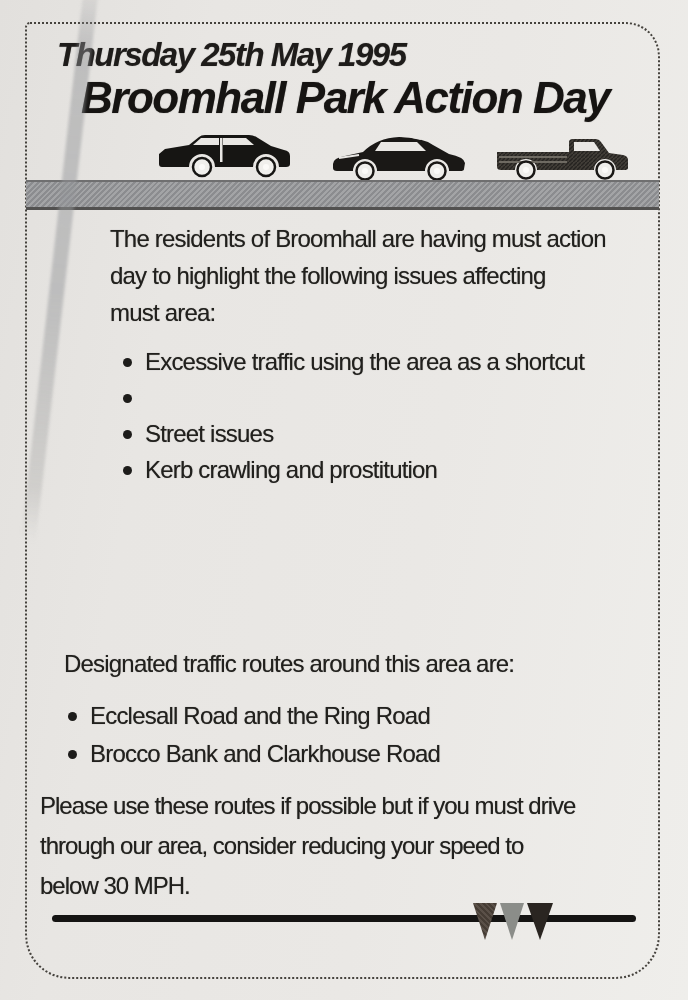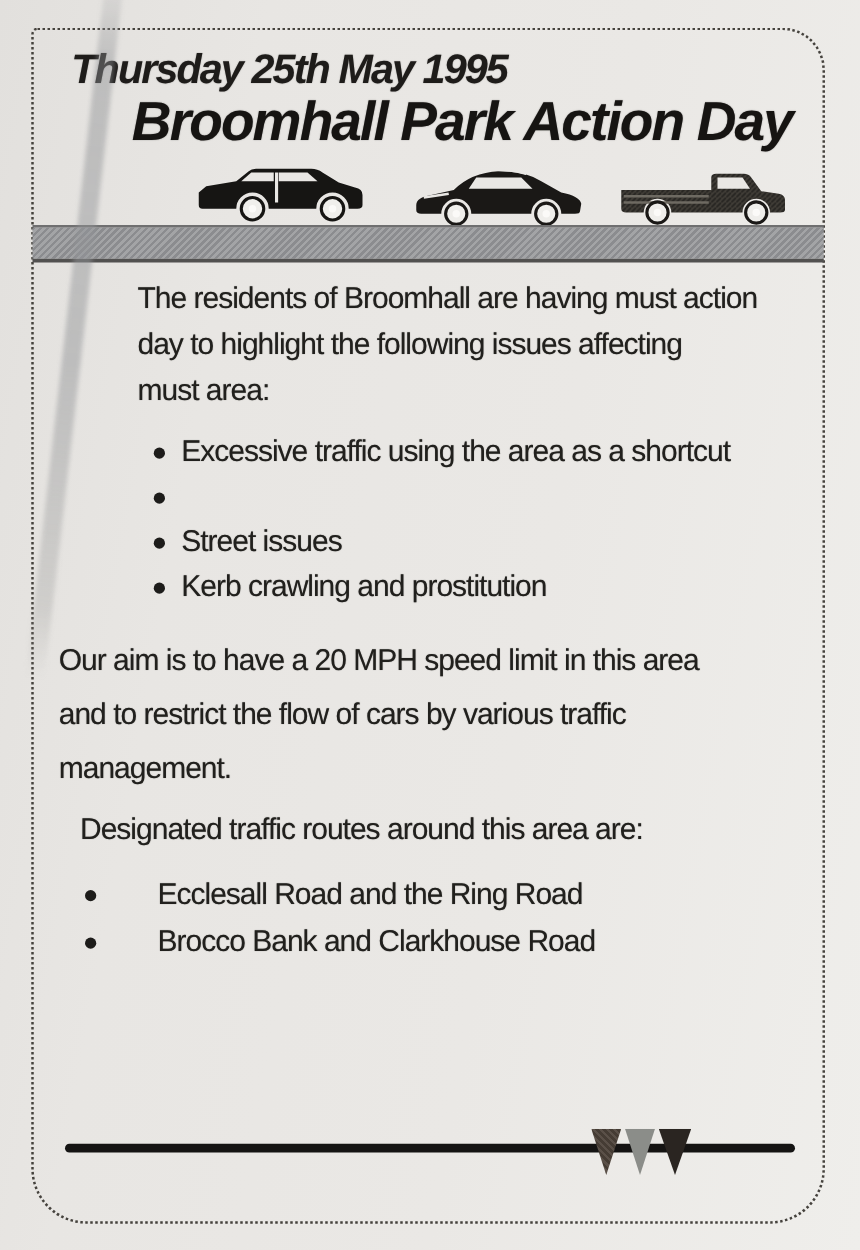--- a/index.html
+++ b/index.html
@@ -17,21 +17,21 @@
   .frame{
     position:absolute;left:25px;top:22px;width:631px;height:953px;
     border:2px dotted #45423d;border-radius:5px 34px 44px 44px;z-index:2;
   }
   .date-line{
     position:absolute;top:12px;left:0;right:0;text-align:left;padding-left:30px;
     font-style:italic;font-weight:bold;font-size:33px;letter-spacing:-1.5px;
     color:#1e1c1a;text-shadow:0 0 1px rgba(30,28,26,.45);white-space:nowrap;
   }
   .title{
-    position:absolute;top:49px;left:0;right:0;margin:0;text-align:center;padding-left:54px;
+    position:absolute;top:49px;left:0;right:0;margin:0;text-align:left;padding-left:54px;
     font-style:italic;font-weight:bold;font-size:44px;letter-spacing:-1.5px;
     color:#161412;text-shadow:0 0 1px rgba(22,20,18,.5);white-space:nowrap;
   }
   .cars{position:absolute;top:102px;left:0;right:0;height:56px;}
   .cars svg{position:absolute;}
   .car-sedan{left:126px;top:2px;}
   .car-sports{left:302px;top:4px;}
   .car-pickup{left:466px;top:4px;}
   .road{
     position:absolute;left:-1px;right:-1px;top:156px;height:25px;
@@ -46,21 +46,21 @@
   .aim{left:20px;top:483px;}
   .aim .ln{line-height:43px;}
   .routes-intro{left:37px;top:625px;line-height:30px;white-space:nowrap;}
   .closing{left:13px;top:762px;letter-spacing:-1px;}
   .closing .ln{line-height:40px;}
   ul.blist{list-style:none;margin:0;padding:0;position:absolute;}
   ul.blist li{display:flex;align-items:center;white-space:nowrap;}
   .issues{left:96px;top:320px;}
   .issues li{height:36px;}
   .routes-list{left:41px;top:673px;}
-  .routes-list li{height:38px;gap:36px;}
+  .routes-list li{height:38px;}
   .dot{width:9px;height:9px;border-radius:50%;background:#1d1c1a;margin-right:13px;flex:0 0 auto;}
   .rule{
     position:absolute;left:25px;top:891px;width:584px;height:7px;background:#151413;border-radius:4px;
   }
   .flags{position:absolute;left:446px;top:879px;display:flex;gap:3px;}
   .flag{width:24px;height:37px;clip-path:polygon(0 0,100% 0,50% 100%);}
   .flag.f1{background:repeating-linear-gradient(45deg,#453c34 0,#453c34 2px,#5a5048 2px,#5a5048 4px);}
   .flag.f2{background:#8b8d89;}
   .flag.f3{background:#2a2521;width:26px;}
 </style>
@@ -136,39 +136,39 @@
       <li>
           <span class="dot"></span>
           <span>Street issues</span>
         </li>
       <li>
           <span class="dot"></span>
           <span>Kerb crawling and prostitution</span>
         </li>
     </ul>
 
-    <div class="bodytext aim">
-      <div class="ln">Our aim is to have a 20 MPH speed limit in this area</div>
-      <div class="ln">and to restrict the flow of cars by various traffic</div>
-      <div class="ln">management.</div>
-    </div>
 
     <div class="bodytext routes-intro">Designated traffic routes around this area are:</div>
 
     <ul class="blist routes-list bodytext">
       <li>
           <span class="dot"></span>
           <span>Ecclesall Road and the Ring Road</span>
         </li>
       <li>
           <span class="dot"></span>
           <span>Brocco Bank and Clarkhouse Road</span>
         </li>
     </ul>
 
+    <div class="bodytext closing">
+      <div class="ln">Please use these routes if possible but if you must drive</div>
+      <div class="ln">through our area, consider reducing your speed to</div>
+      <div class="ln">below 30 MPH.</div>
+    </div>
 
     <div class="rule"></div>
 
     <div class="flags">
       <div class="flag f1"></div>
       <div class="flag f2"></div>
       <div class="flag f3"></div>
     </div>
 
   </div>

